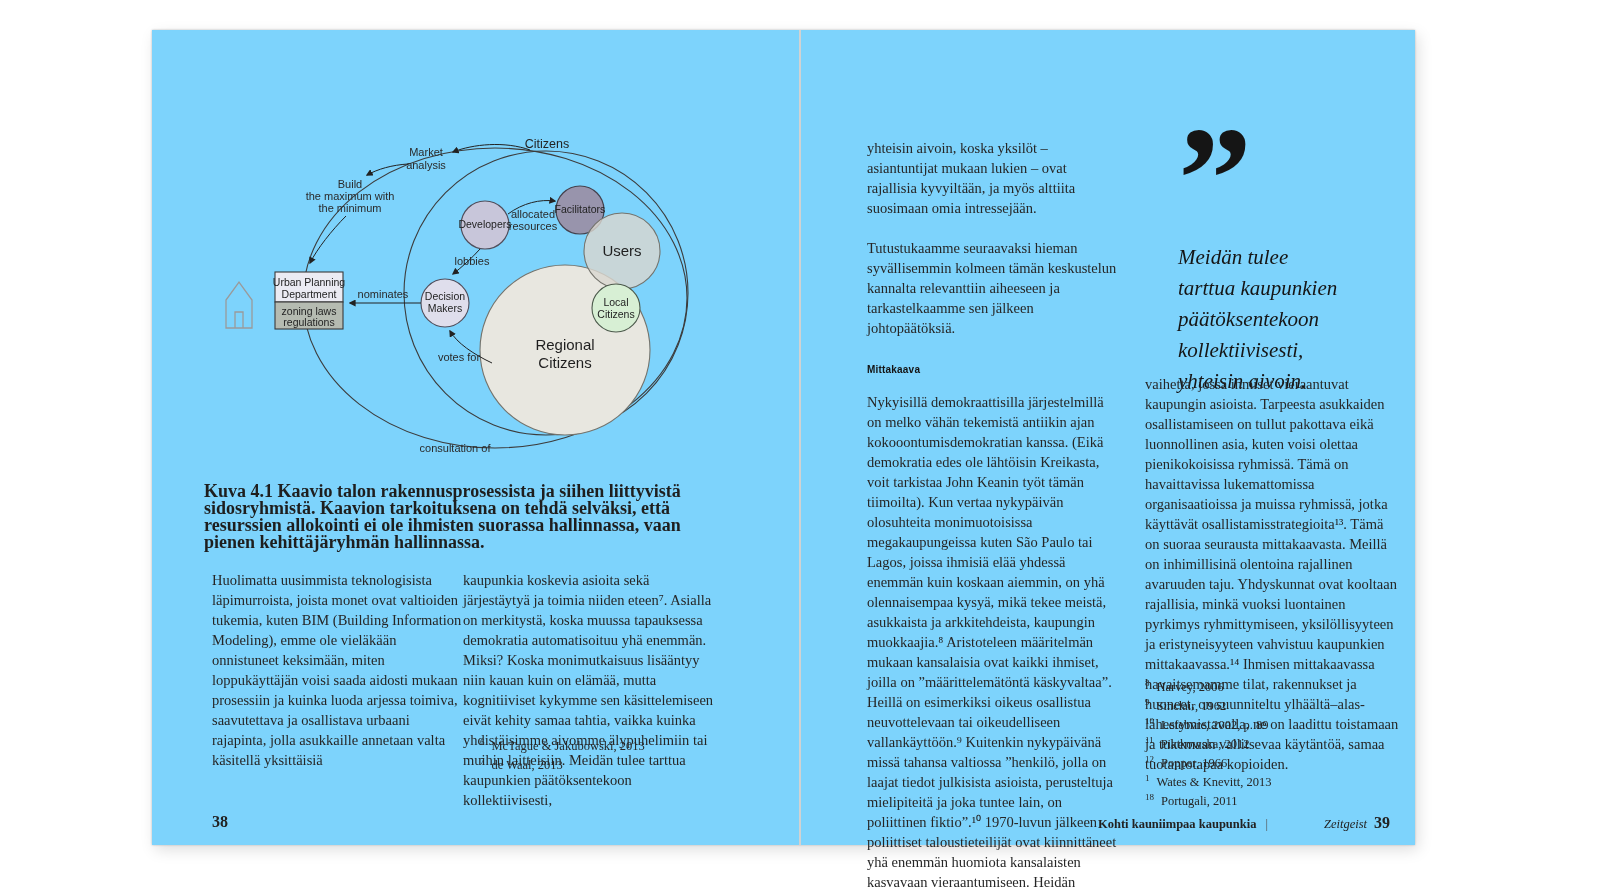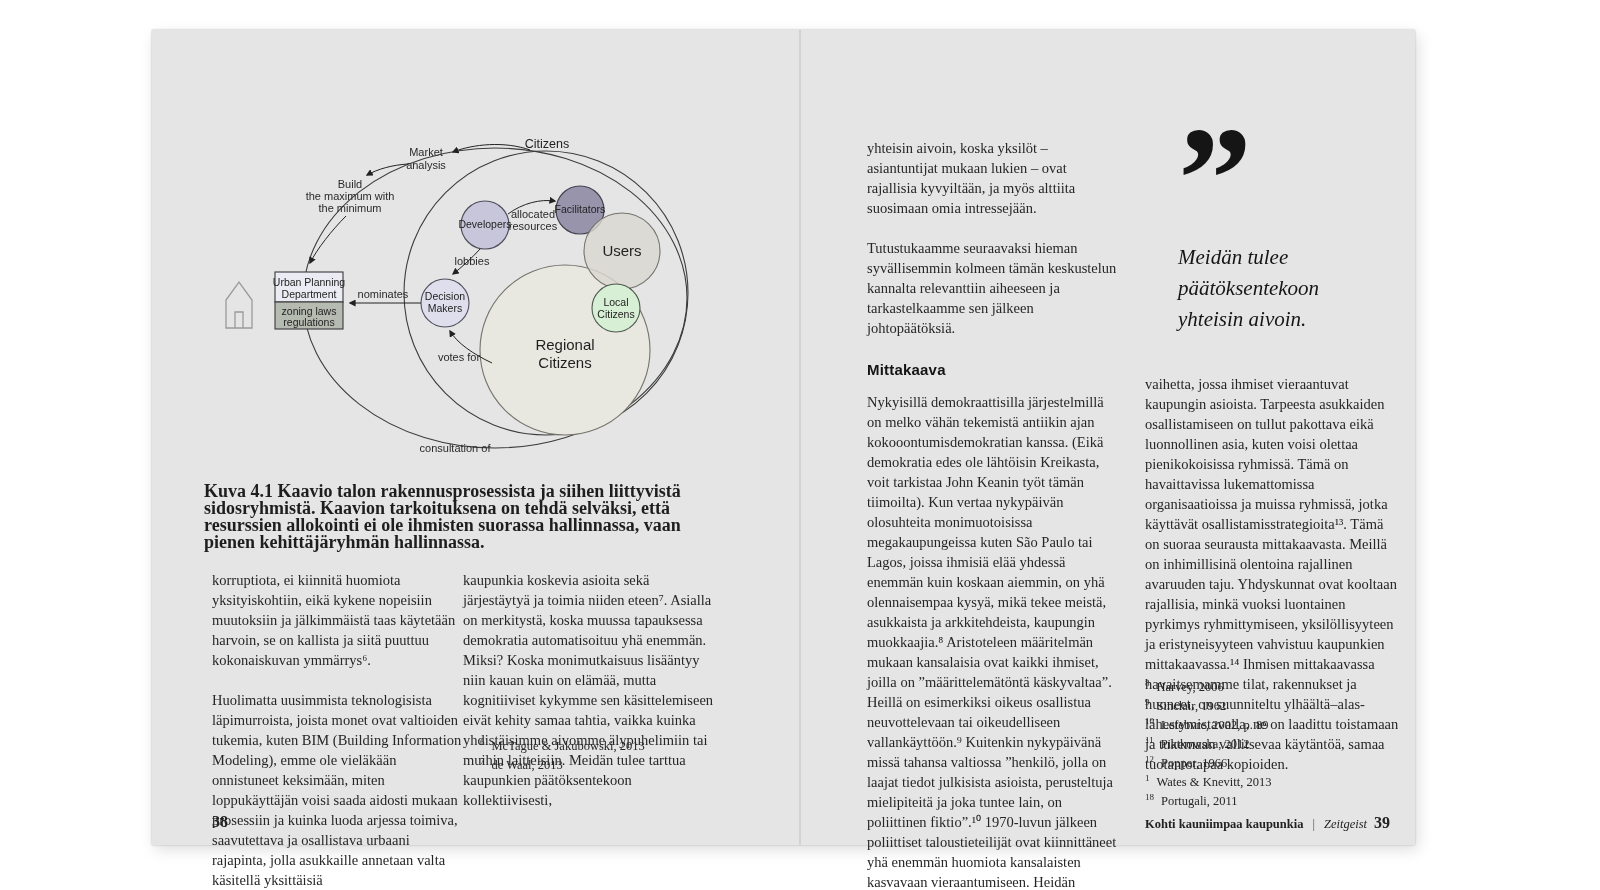--- a/index.html
+++ b/index.html
@@ -1,16 +1,16 @@
 <!DOCTYPE html>
 <html><head>
 <meta charset="utf-8">
 <style>
   html,body{margin:0;padding:0;background:#ffffff;width:1600px;height:890px;overflow:hidden;}
-  .stage{position:absolute;left:152px;top:30px;width:1263px;height:815px;background:#e5e5e5;
+  .stage{position:absolute;left:152px;top:30px;width:1263px;height:815px;background:#7dd3fc;
          box-shadow:0 0 2px #b9b9b9, 3px 5px 14px rgba(0,0,0,0.13);}
   .page{position:absolute;top:0;height:815px;}
   .page-left{left:0;width:647px;}
   .page-right{left:649px;width:614px;}
   .gutter{position:absolute;left:647px;top:0;width:2px;height:815px;background:#d2d2d2;}
 
   
   .diagram{position:absolute;left:58px;top:98px;}
   .d-sans{font-family:"Liberation Sans",sans-serif;fill:#232323;}
   .d-node{font-size:10.5px;}
@@ -24,39 +24,39 @@
            font-family:"Liberation Serif",serif;font-weight:bold;font-size:18px;line-height:17px;color:#1e1e1e;}
 
   
   .col{position:absolute;font-family:"Liberation Serif",serif;font-size:14.5px;line-height:20px;color:#262626;}
   .col p{margin:0 0 20px 0;}
   .col-l1{left:60px;top:540px;width:252px;}
   .col-l2{left:311px;top:540px;width:256px;font-family:Liberation Serif, serif;}
   .col-r1{left:66px;top:108px;width:252px;}
   .col-r2{left:344px;top:344px;width:254px;}
 
-  h3.sec{font-family:"Liberation Sans",sans-serif;font-size:15px;color:#141414;margin:22px 0 12px 0;letter-spacing:0.2px;}
+  h3.sec{font-family:"Liberation Sans",sans-serif;font-size:10px;color:#141414;margin:22px 0 12px 0;letter-spacing:0.2px;}
 
   
   .fnotes{position:absolute;font-family:"Liberation Serif",serif;font-size:12.5px;line-height:19px;color:#262626;}
   .fn-l{left:328px;top:707px;width:256px;}
   .fn-r{left:344px;top:648px;width:256px;}
   .fn .n{font-size:9px;vertical-align:super;margin-right:7px;line-height:0;}
 
   
   .quote-block{position:absolute;left:377px;top:92px;width:230px;font-family:"Liberation Serif",serif;color:#151515;}
   .quote-mark{font-size:148px;line-height:0.78;font-weight:bold;letter-spacing:-6px;height:108px;overflow:hidden;}
   .quote-text{margin-top:12px;font-style:italic;font-size:21px;line-height:31px;}
 
   
   .pageno{position:absolute;left:60px;top:783px;font-family:"Liberation Serif",serif;font-weight:bold;font-size:16px;color:#222;}
   .footer-r{position:absolute;right:25px;top:784px;font-family:"Liberation Serif",serif;font-size:12.5px;color:#222;white-space:nowrap;}
   .footer-r .chapter{font-weight:bold;}
   .footer-r .sep{margin:0 9px;color:#555;}
-  .footer-r .book{font-style:italic;}
+  .footer-r .book{font-style:italic;margin-left:47px;}
   .footer-r .pn{font-weight:bold;margin-left:7px;font-size:16px;}
 </style>
 </head>
 <body>
 
 <div class="stage">
 
   <div class="page page-left">
 
     <svg class="diagram" width="505" height="335" viewBox="0 0 505 335">
@@ -120,21 +120,20 @@
       <text class="d-sans d-node" x="235" y="184" text-anchor="middle">Makers</text>
       <text class="d-sans d-node" x="406" y="178" text-anchor="middle">Local</text>
       <text class="d-sans d-node" x="406" y="190" text-anchor="middle">Citizens</text>
       <text class="d-sans d-big" x="355" y="222" text-anchor="middle">Regional</text>
       <text class="d-sans d-big" x="355" y="240" text-anchor="middle">Citizens</text>
     </svg>
 
     <p class="caption">Kuva 4.1 Kaavio talon rakennusprosessista ja siihen liittyvistä sidosryhmistä. Kaavion tarkoituksena on tehdä selväksi, että resurssien allokointi ei ole ihmisten suorassa hallinnassa, vaan pienen kehittäjäryhmän hallinnassa.</p>
 
     <div class="col col-l1">
-      <p>korruptiota, ei kiinnitä huomiota yksityiskohtiin, eikä kykene nopeisiin muutoksiin ja jälkimmäistä taas käytetään harvoin, se on kallista ja siitä puuttuu kokonaiskuvan ymmärrys⁶.</p>
       <p>Huolimatta uusimmista teknologisista läpimurroista, joista monet ovat valtioiden tukemia, kuten BIM (Building Information Modeling), emme ole vieläkään onnistuneet keksimään, miten loppukäyttäjän voisi saada aidosti mukaan prosessiin ja kuinka luoda arjessa toimiva, saavutettava ja osallistava urbaani rajapinta, jolla asukkaille annetaan valta käsitellä yksittäisiä</p>
     </div>
 
     <div class="col col-l2">
       <p>kaupunkia koskevia asioita sekä järjestäytyä ja toimia niiden eteen⁷. Asialla on merkitystä, koska muussa tapauksessa demokratia automatisoituu yhä enemmän. Miksi? Koska monimutkaisuus lisääntyy niin kauan kuin on elämää, mutta kognitiiviset kykymme sen käsittelemiseen eivät kehity samaa tahtia, vaikka kuinka yhdistäisimme aivomme älypuhelimiin tai muihin laitteisiin. Meidän tulee tarttua kaupunkien päätöksentekoon kollektiivisesti,</p>
     </div>
 
     <div class="fnotes fn-l">
       <div class="fn"><span class="n">6</span><span>McTague &amp; Jakubowski, 2013</span></div>
       <div class="fn"><span class="n">7</span><span>de Waal, 2013</span></div>
@@ -152,21 +151,23 @@
       <p>Tutustukaamme seuraavaksi hieman syvällisemmin kolmeen tämän keskustelun kannalta relevanttiin aiheeseen ja tarkastelkaamme sen jälkeen johtopäätöksiä.</p>
       <h3 class="sec">Mittakaava</h3>
       <p>Nykyisillä demokraattisilla järjestelmillä on melko vähän tekemistä antiikin ajan kokooontumisdemokratian kanssa. (Eikä demokratia edes ole lähtöisin Kreikasta, voit tarkistaa John Keanin työt tämän tiimoilta). Kun vertaa nykypäivän olosuhteita monimuotoisissa megakaupungeissa kuten São Paulo tai Lagos, joissa ihmisiä elää yhdessä enemmän kuin koskaan aiemmin, on yhä olennaisempaa kysyä, mikä tekee meistä, asukkaista ja arkkitehdeista, kaupungin muokkaajia.⁸ Aristoteleen määritelmän mukaan kansalaisia ovat kaikki ihmiset, joilla on ”määrittelemätöntä käskyvaltaa”. Heillä on esimerkiksi oikeus osallistua neuvottelevaan tai oikeudelliseen vallankäyttöön.⁹ Kuitenkin nykypäivänä missä tahansa valtiossa ”henkilö, jolla on laajat tiedot julkisista asioista, perusteltuja mielipiteitä ja joka tuntee lain, on poliittinen fiktio”.¹⁰ 1970-luvun jälkeen poliittiset taloustieteilijät ovat kiinnittäneet yhä enemmän huomiota kansalaisten kasvavaan vieraantumiseen. Heidän mukaansa mittakaava, vapaa kilpailu varallisuuden uudelleen jakamisen sijaan ja yksityistäminen ovat tämän muutoksen avaintekijät. Koreammin sanoen: post-fordismi, globalisaatio ja uusliberalismi.¹¹</p>
 
     </div>
 
     <div class="quote-block">
       <div class="quote-mark">”</div>
       <div class="quote-text">
         <div>Meidän tulee</div>
+        <div>tarttua kaupunkien</div>
         <div>päätöksentekoon</div>
+        <div>kollektiivisesti,</div>
         <div>yhteisin aivoin.</div>
       </div>
     </div>
 
     <div class="col col-r2">
       <p>vaihetta, jossa ihmiset vieraantuvat kaupungin asioista. Tarpeesta asukkaiden osallistamiseen on tullut pakottava eikä luonnollinen asia, kuten voisi olettaa pienikokoisissa ryhmissä. Tämä on havaittavissa lukemattomissa organisaatioissa ja muissa ryhmissä, jotka käyttävät osallistamisstrategioita¹³. Tämä on suoraa seurausta mittakaavasta. Meillä on inhimillisinä olentoina rajallinen avaruuden taju. Yhdyskunnat ovat kooltaan rajallisia, minkä vuoksi luontainen pyrkimys ryhmittymiseen, yksilöllisyyteen ja eristyneisyyteen vahvistuu kaupunkien mittakaavassa.¹⁴ Ihmisen mittakaavassa havaitsemamme tilat, rakennukset ja huoneet, on suunniteltu ylhäältä–alas-lähestymistavalla, ne on laadittu toistamaan ja tukemaan vallitsevaa käytäntöä, samaa tuotantotapaa kopioiden.</p>
     </div>
 
     <div class="fnotes fn-r">
       <div class="fn"><span class="n">8</span><span>Harvey, 2006</span></div>

